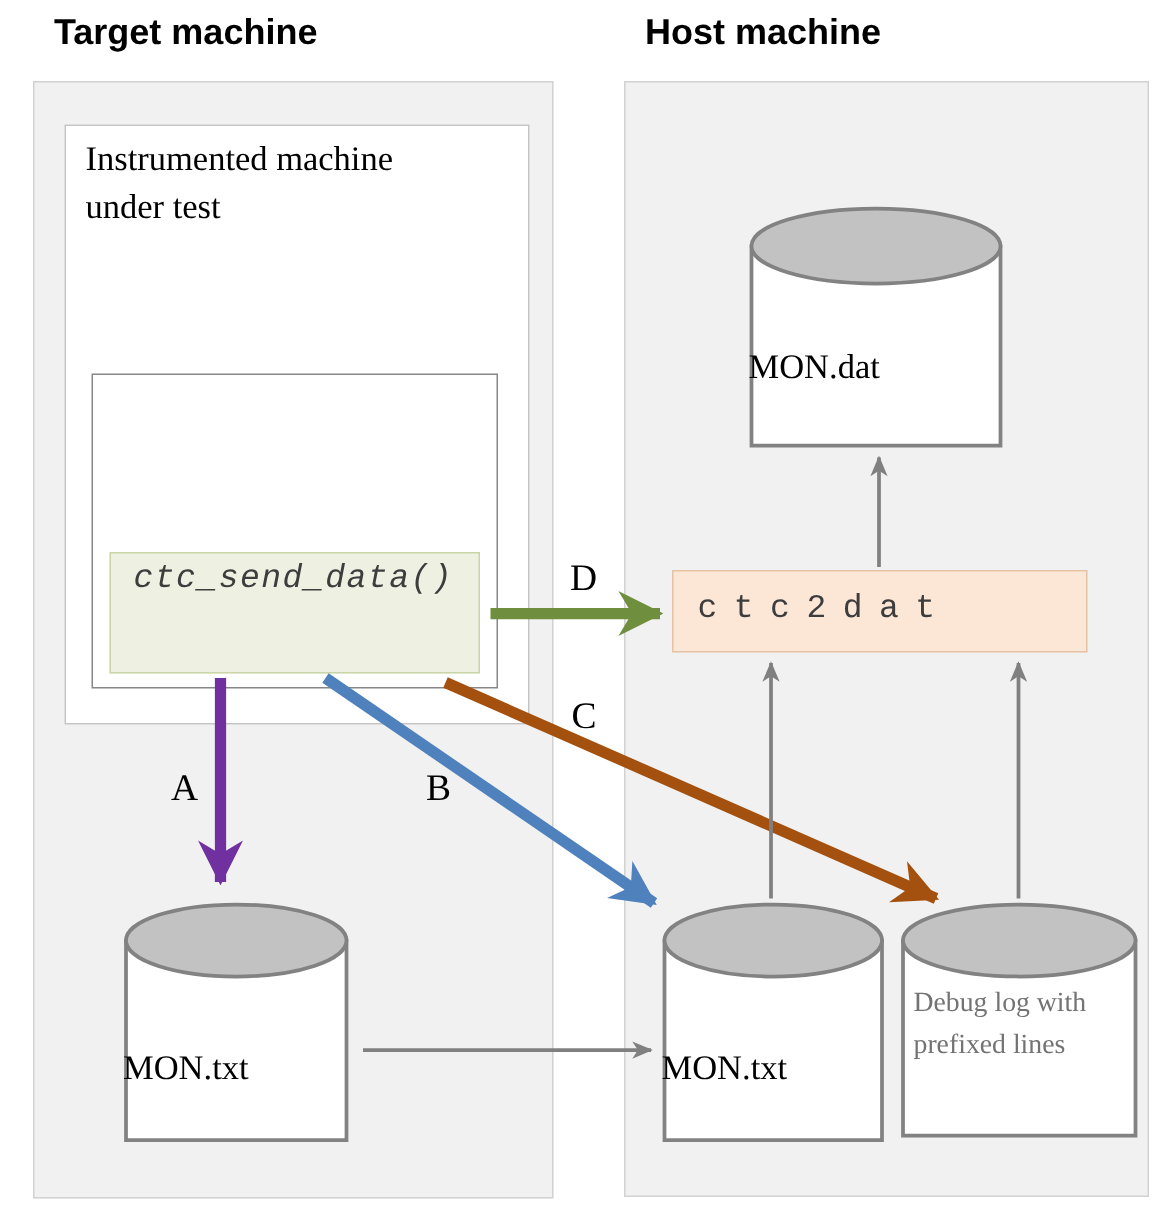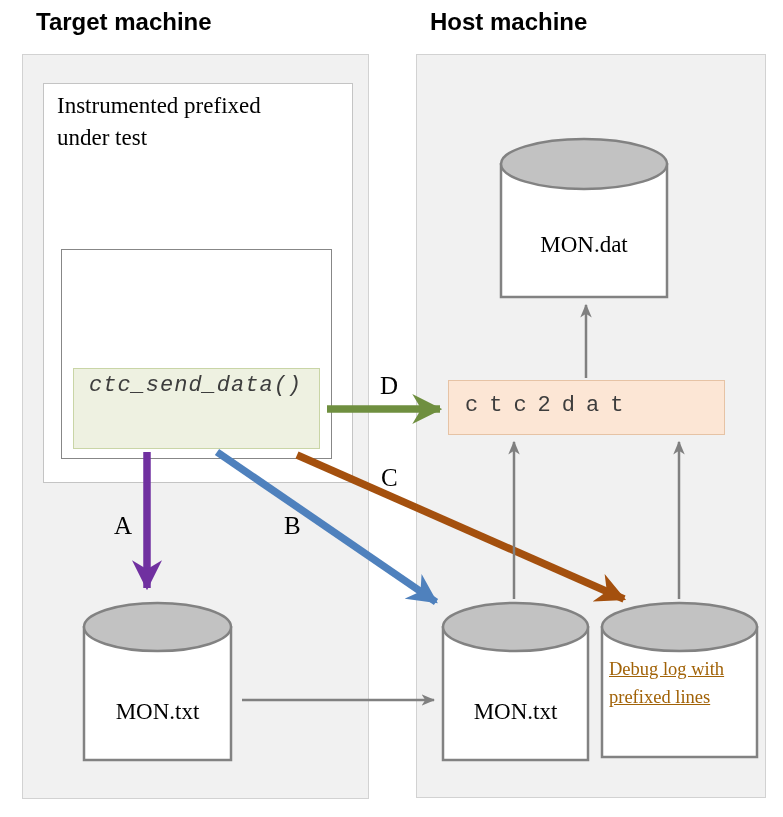--- a/index.html
+++ b/index.html
@@ -12,38 +12,38 @@
   .panel-title{
     font-family:"Liberation Sans", sans-serif;font-weight:bold;
     font-size:24px;color:#000;white-space:nowrap;
   }
   .white-box{background:#ffffff;box-sizing:border-box;}
   .serif-label{font-size:23px;color:#000;}
   .mono-label{
     font-family:"Liberation Mono","DejaVu Sans Mono",monospace;
     font-size:22px;color:#3d3d3d;white-space:nowrap;
   }
-  .cyl-label{font-size:23px;color:#000;text-align:center;}
+  .cyl-label{font-size:23px;color:#000;text-align:left;}
   .arrow-letter{font-size:25px;color:#000;}
   svg{display:block;}
   .overlay{pointer-events:none;}
 </style>
 </head>
 <body>
 
 <div class="canvas">
 
   <div class="abs panel" style="left:22px;top:54px;width:347px;height:745px;"></div>
   <div class="abs panel" style="left:416px;top:54px;width:350px;height:744px;"></div>
 
   <div class="abs panel-title" style="left:36px;top:8px;">Target machine</div>
   <div class="abs panel-title" style="left:430px;top:8px;">Host machine</div>
 
   <div class="abs white-box" style="left:43px;top:83px;width:310px;height:400px;border:1px solid #c4c4c4;"></div>
-  <div class="abs serif-label" style="left:57px;top:90px;width:205px;line-height:32px;">Instrumented prefixed under test</div>
+  <div class="abs serif-label" style="left:57px;top:90px;width:205px;line-height:32px;">Instrumented machine under test</div>
 
   <div class="abs white-box" style="left:61px;top:249px;width:271px;height:210px;border:1px solid #878787;"></div>
 
   <div class="abs" style="left:73px;top:368px;width:247px;height:81px;background:#eef1e1;border:1px solid #c9d5a6;box-sizing:border-box;"></div>
   <div class="abs mono-label" style="left:89px;top:373px;letter-spacing:1px;font-style:italic;">ctc_send_data()</div>
 
   <div class="abs" style="left:448px;top:380px;width:277px;height:55px;background:#fce6d5;border:1px solid #e6c3a5;box-sizing:border-box;"></div>
   <div class="abs mono-label" style="left:465px;top:393px;letter-spacing:11px;text-align:center;">ctc2dat</div>
 
   <svg class="abs" style="left:499px;top:137px;" width="170" height="162" viewBox="0 0 170 162">
@@ -61,21 +61,21 @@
   <svg class="abs" style="left:441px;top:601px;" width="149" height="161" viewBox="0 0 149 161">
     <path d="M2 25 L2 159 L147 159 L147 25" fill="#ffffff" stroke="#828282" stroke-width="2.5"></path>
     <ellipse cx="74.5" cy="26" rx="72.5" ry="24" fill="#c2c2c2" stroke="#828282" stroke-width="2.5"></ellipse>
   </svg>
   <div class="abs cyl-label" style="left:441px;top:699px;width:149px;">MON.txt</div>
 
   <svg class="abs" style="left:600px;top:601px;" width="159" height="158" viewBox="0 0 159 158">
     <path d="M2 25 L2 156 L157 156 L157 25" fill="#ffffff" stroke="#828282" stroke-width="2.5"></path>
     <ellipse cx="79.5" cy="26" rx="77.5" ry="24" fill="#c2c2c2" stroke="#828282" stroke-width="2.5"></ellipse>
   </svg>
-  <div class="abs" style="left:609px;top:655px;width:138px;font-size:18.5px;line-height:28px;color:#a16207;text-decoration:underline;">Debug log with prefixed lines</div>
+  <div class="abs" style="left:609px;top:655px;width:138px;font-size:18.5px;line-height:28px;color:#737373;">Debug log with prefixed lines</div>
 
   <div class="abs arrow-letter" style="left:114px;top:512px;">A</div>
   <div class="abs arrow-letter" style="left:284px;top:512px;">B</div>
   <div class="abs arrow-letter" style="left:381px;top:464px;">C</div>
   <div class="abs arrow-letter" style="left:380px;top:372px;">D</div>
 
   <svg class="abs overlay" style="left:0;top:0;" width="783" height="817" viewBox="0 0 783 817">
     <defs>
       <marker id="mk-a" markerWidth="4" markerHeight="4" refX="3.7" refY="2" orient="auto">
         <path d="M0 0 L4 2 L0 4 L1.2 2 Z" fill="#7030a0"></path>

